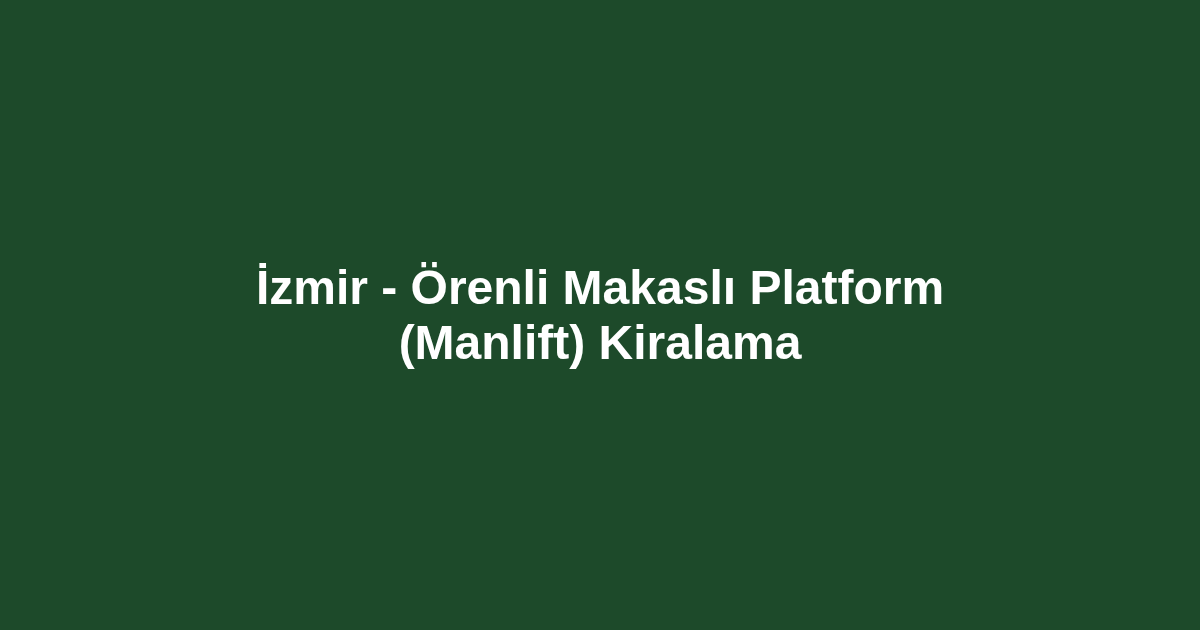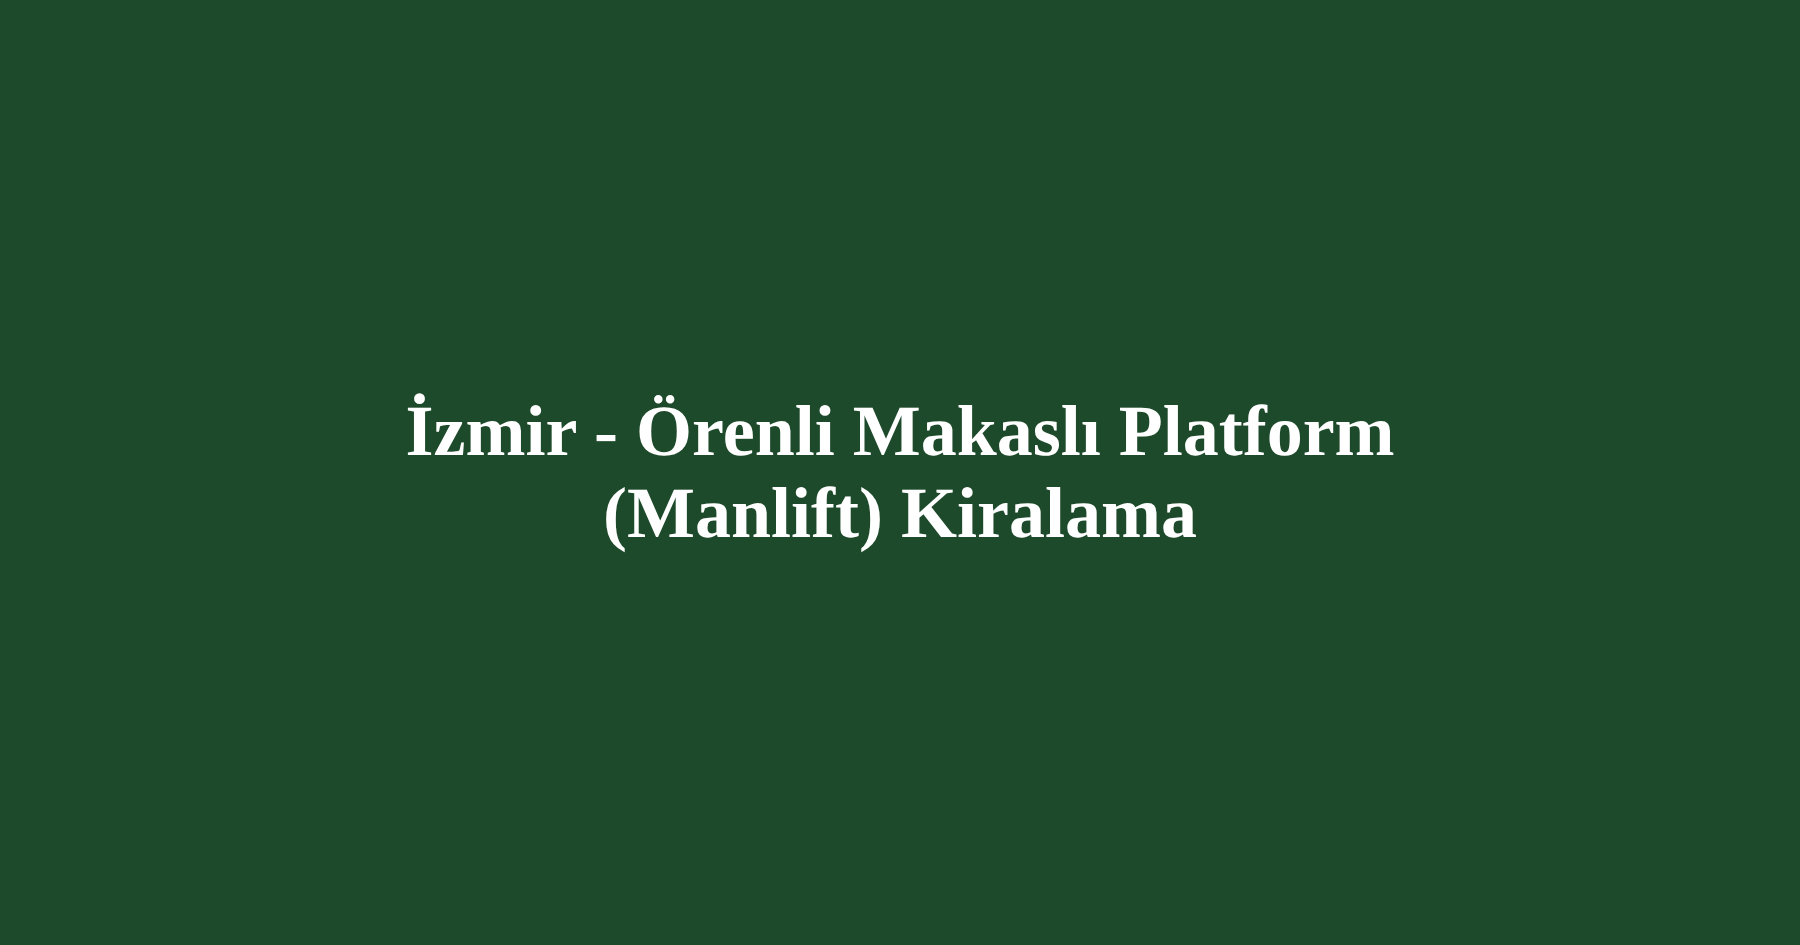--- a/index.html
+++ b/index.html
@@ -36,21 +36,21 @@
     display: flex;
     flex-direction: column;
     align-items: center;
     justify-content: center;
   }
 
   .og-card__title {
     margin: 0;
     max-width: 800px;
     color: #ffffff;
-    font-family: Liberation Serif, serif;
+    font-family: Liberation Sans, sans-serif;
     font-size: 48px;
     font-weight: 700;
     line-height: 55px;
     letter-spacing: 0px;
     text-align: center;
     word-wrap: break-word;
     -webkit-font-smoothing: antialiased;
   }
 </style>
 </head>

